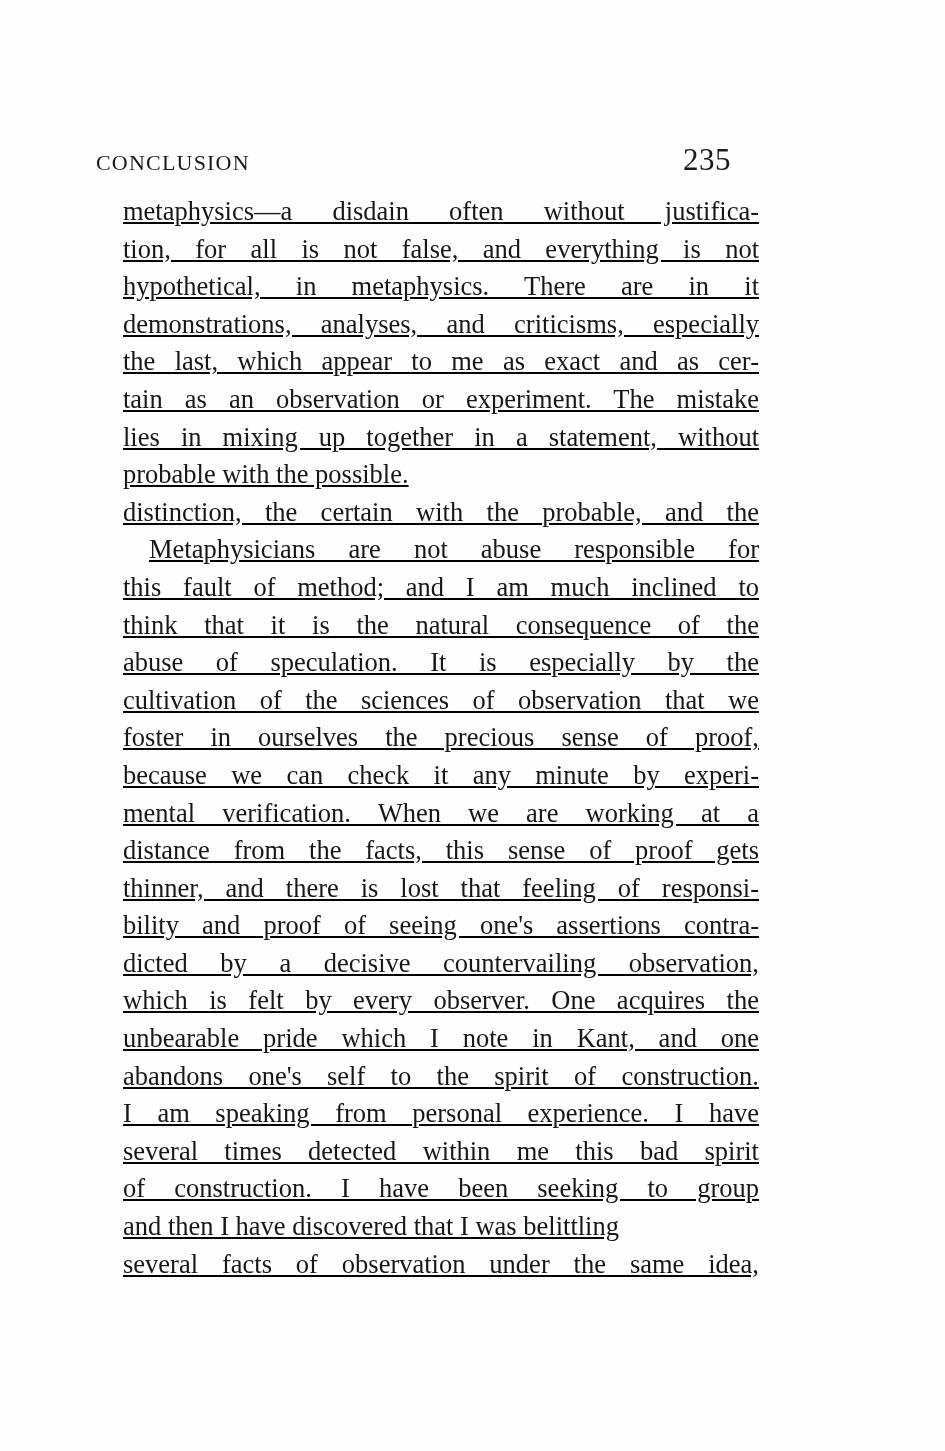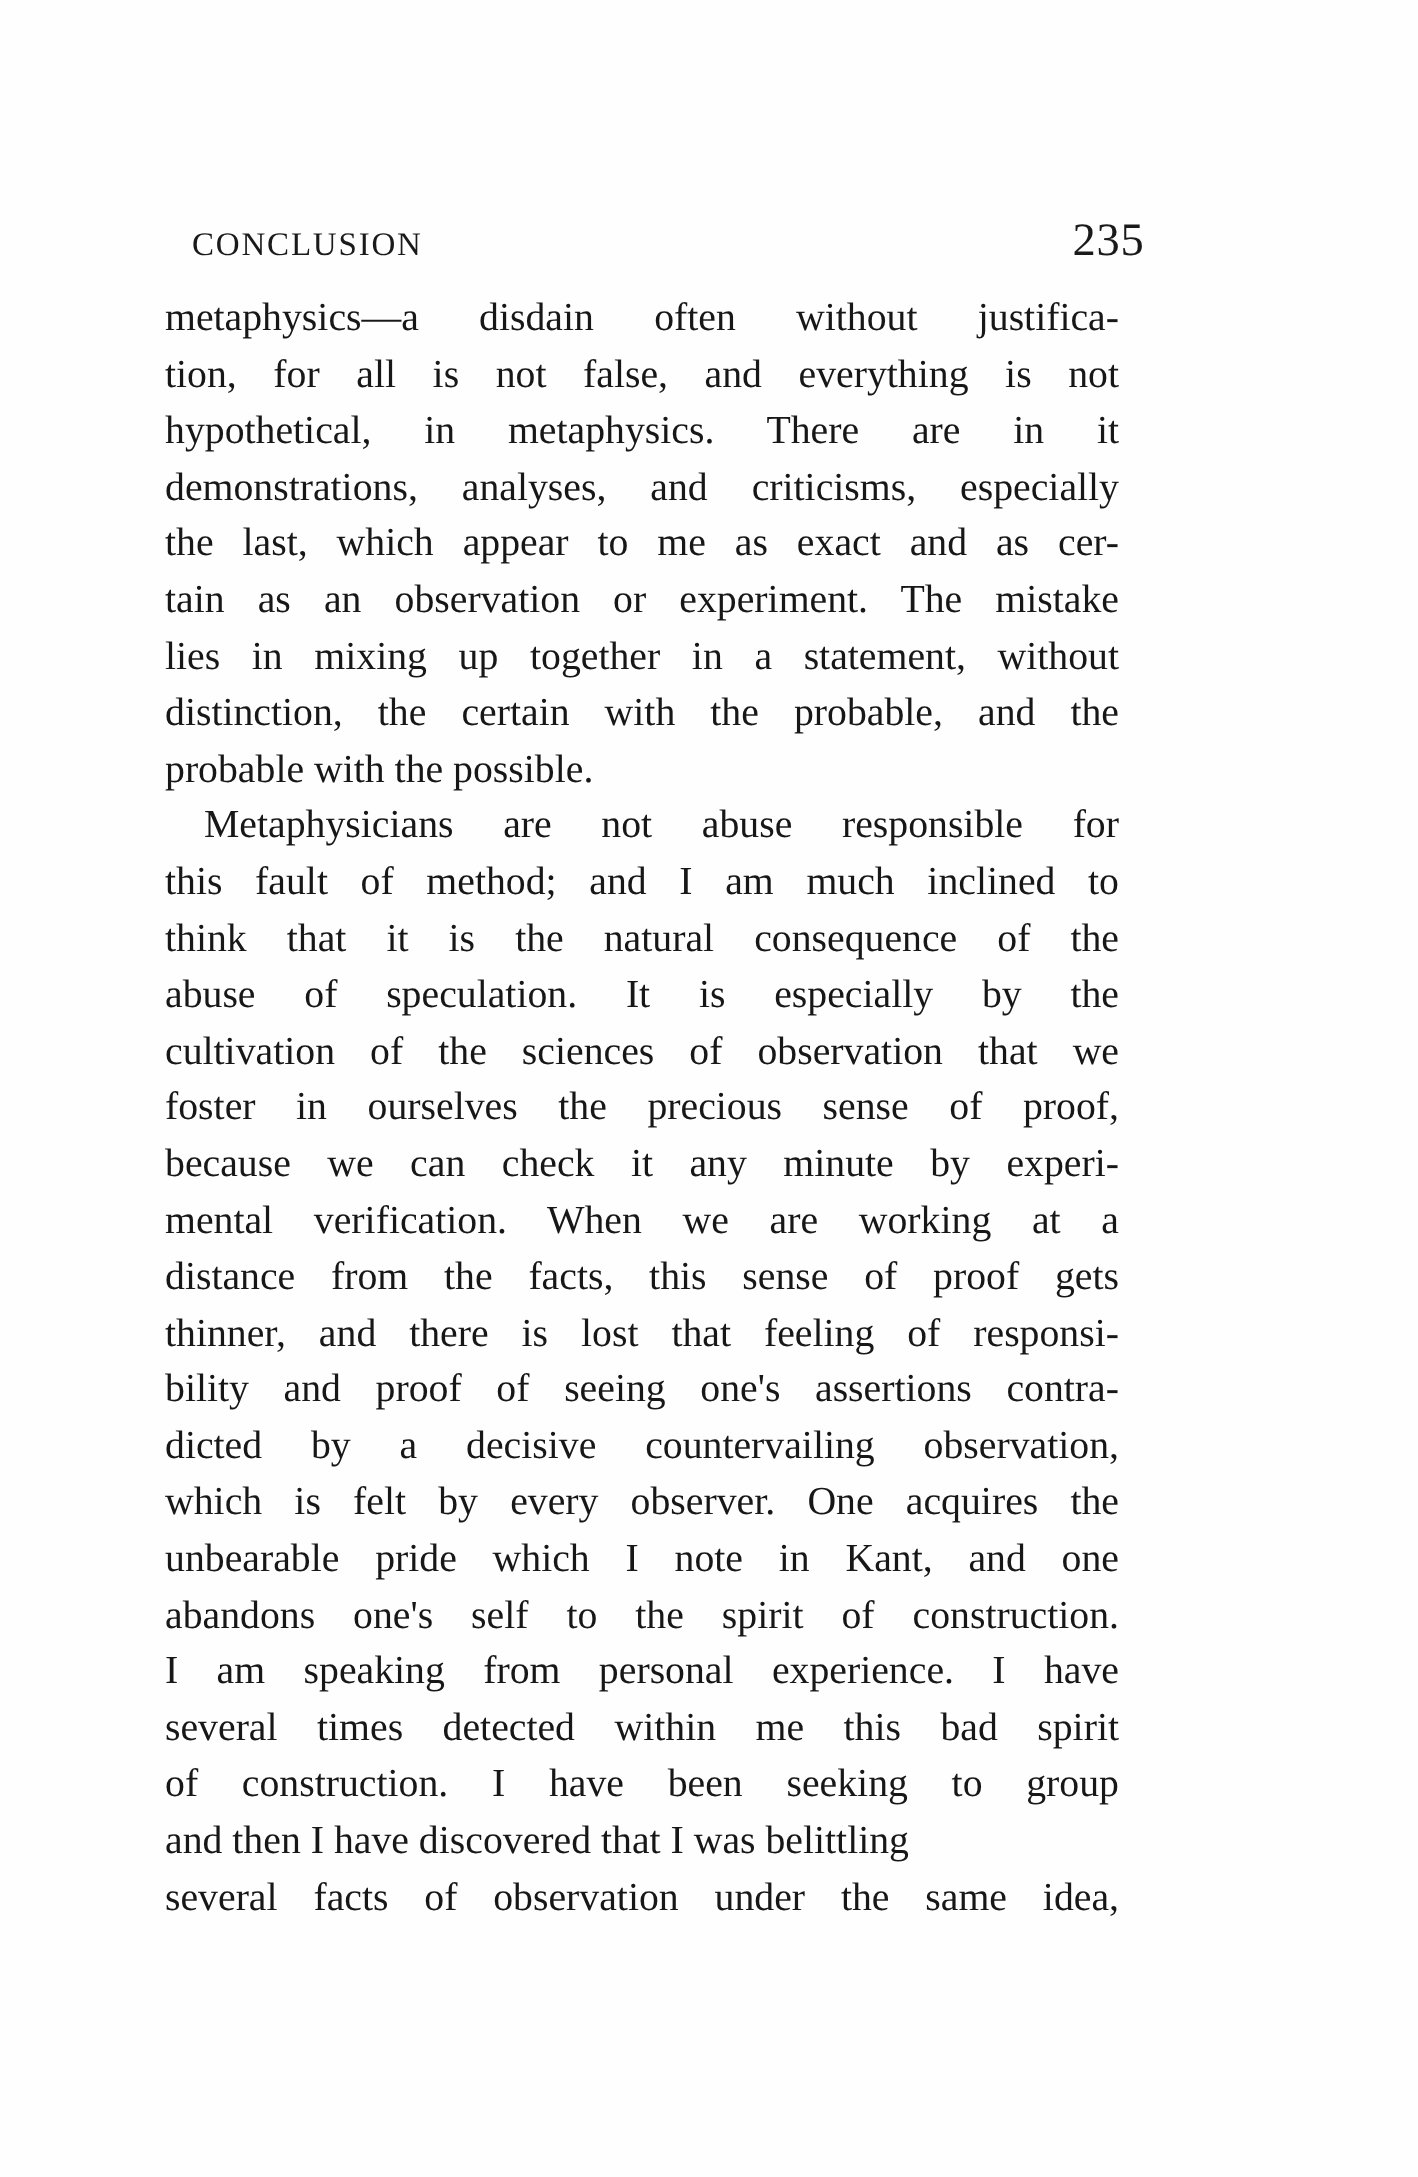--- a/index.html
+++ b/index.html
@@ -11,21 +11,21 @@
     position: relative;
     width: 945px;
     height: 1451px;
     margin: 0 auto;
     background: #fefefe;
     overflow: hidden;
   }
   .running-head {
     position: absolute;
     top: 142px;
-    left: 128px;
+    left: 96px;
     width: 635px;
     display: flex;
     align-items: baseline;
     justify-content: space-between;
   }
   .head-title {
     font-family: "Liberation Serif", serif;
     font-size: 22px;
     letter-spacing: 1.2px;
     color: #1a1a1a;
@@ -33,22 +33,23 @@
   }
   .head-folio {
     font-family: "Liberation Serif", serif;
     font-size: 31px;
     letter-spacing: 0.5px;
     color: #1a1a1a;
   }
   .body-text {
     position: absolute;
     top: 193px;
-    left: 110px;
+    left: 123px;
     width: 636px;
+    text-decoration: underline;
   }
   .para {
     font-family: "Liberation Serif", serif;
     font-size: 26.5px;
     line-height: 37.6px;
     color: #171717;
     margin: 0;
     text-align: justify;
     text-justify: inter-word;
   }
@@ -82,22 +83,22 @@
   <div class="body-text">
 
     <p class="para">
       <span class="line">metaphysics—a disdain often without justifica-</span>
       <span class="line">tion, for all is not false, and everything is not</span>
       <span class="line">hypothetical, in metaphysics.    There are in it</span>
       <span class="line">demonstrations, analyses, and criticisms, especially</span>
       <span class="line">the last, which appear to me as exact and as cer-</span>
       <span class="line">tain as an observation or experiment.   The mistake</span>
       <span class="line">lies in mixing up together in a statement, without</span>
+      <span class="line last">probable with the possible.</span>
       <span class="line">distinction, the certain with the probable, and the</span>
-      <span class="line last">probable with the possible.</span>
     </p>
 
     <p class="para">
       <span class="line firstline">Metaphysicians are not abuse responsible for</span>
       <span class="line">this fault of method; and I am much inclined to</span>
       <span class="line">think that it is the natural consequence of the</span>
       <span class="line">abuse of speculation.    It is especially by the</span>
       <span class="line">cultivation of the sciences of observation that we</span>
       <span class="line">foster in ourselves the precious sense of proof,</span>
       <span class="line">because we can check it any minute by experi-</span>

